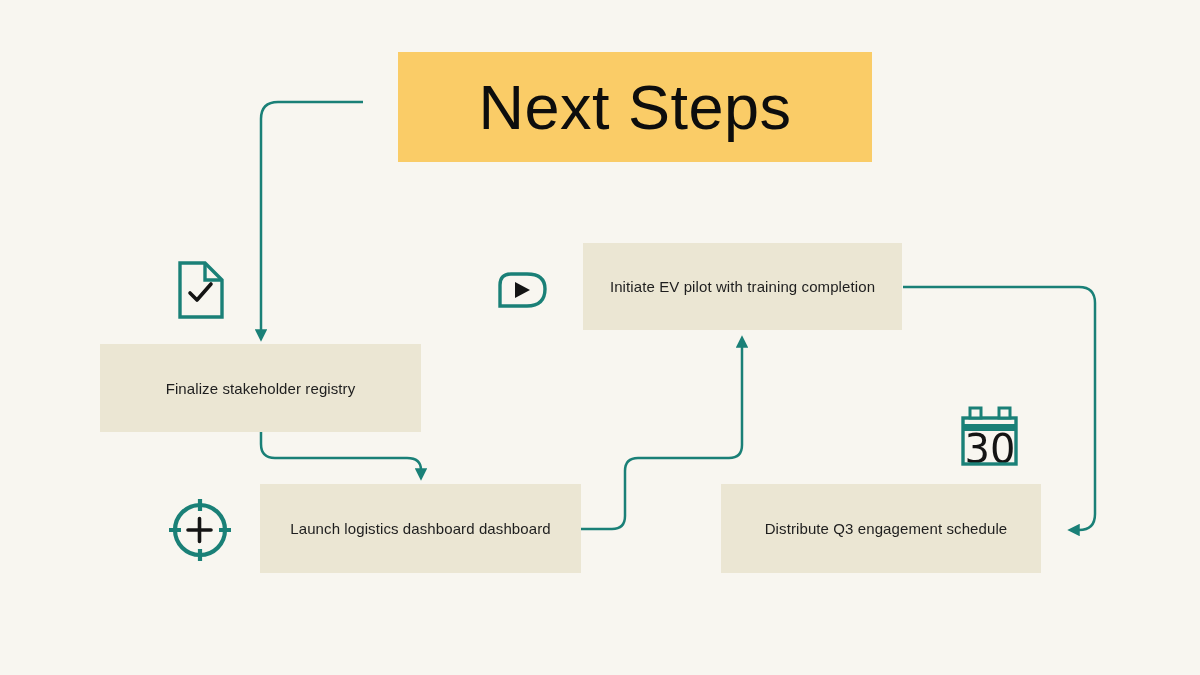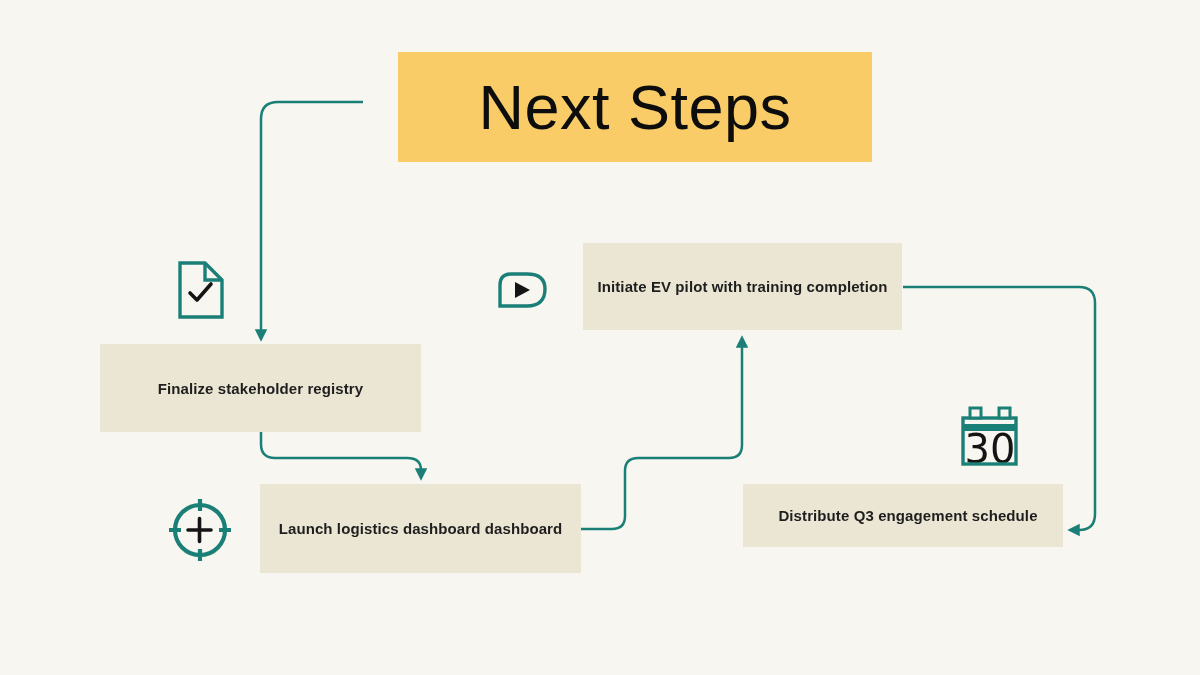--- a/index.html
+++ b/index.html
@@ -43,28 +43,28 @@
     white-space:nowrap;
     margin-left:35px;
   }
   .node{
     position:absolute;
     background:var(--node_bg);
     display:flex;align-items:center;justify-content:center;
     text-align:center;
     color:var(--text);
     font-size:15px;
-    font-weight:700;
+    font-weight:400;
     letter-spacing:0.1px;
     padding:0 14px;
   }
   .node.finalize  {left:100px;top:344px;width:321px;height:88px;text-align:right;}
   .node.launch    {left:260px;top:484px;width:321px;height:89px;}
   .node.initiate  {left:583px;top:243px;width:319px;height:87px;}
-  .node.distribute{left:743px;top:484px;width:320px;height:63px;padding-left:24px;}
+  .node.distribute{left:721px;top:484px;width:320px;height:89px;padding-left:24px;}
   .icon{position:absolute;}
   .icon .stroke-accent{stroke:var(--accent);fill:none;}
   .icon .stroke-ink{stroke:var(--icon_ink);fill:none;}
   .icon .fill-ink{fill:var(--icon_ink);}
   .icon .fill-accent{fill:var(--accent);}
   .icon .fill-bg{fill:var(--background);}
   .icon text{
     font-family:"DejaVu Sans","Liberation Sans",sans-serif;
     font-weight:500;
     fill:var(--icon_ink);

